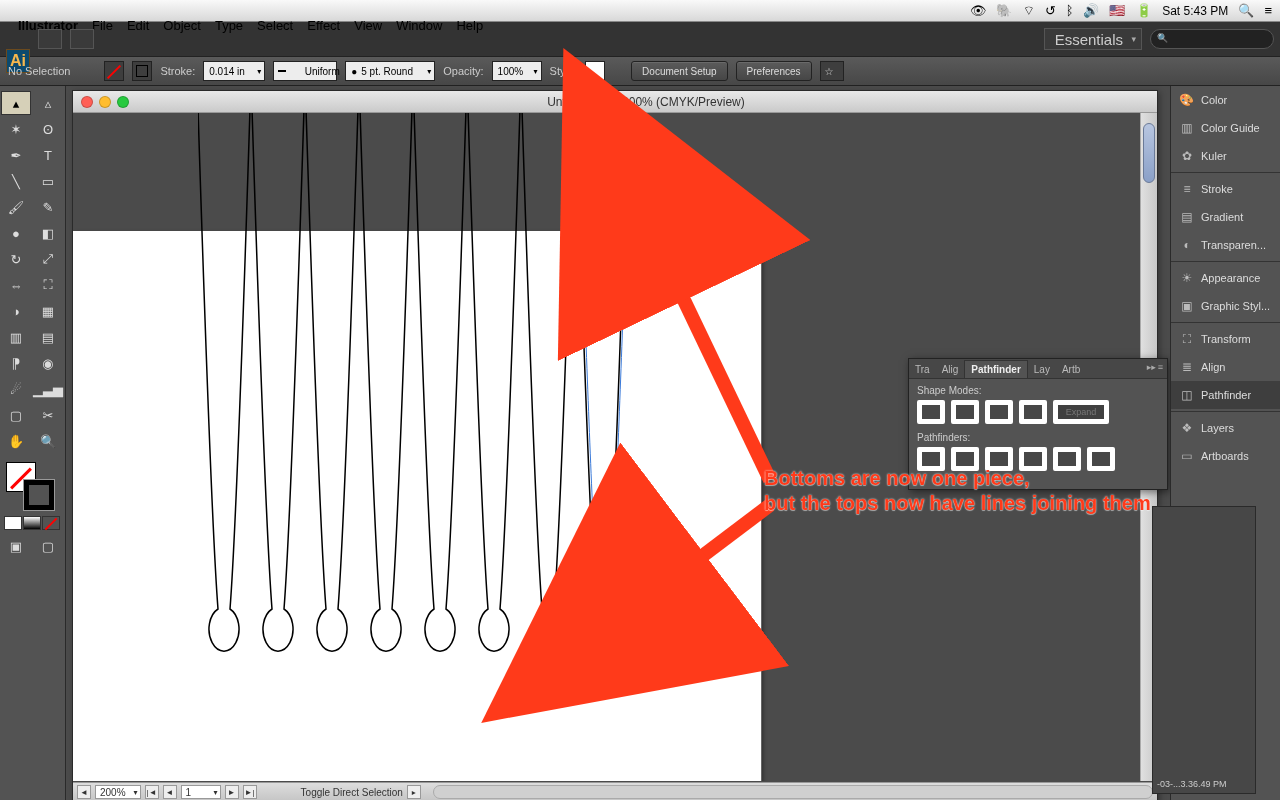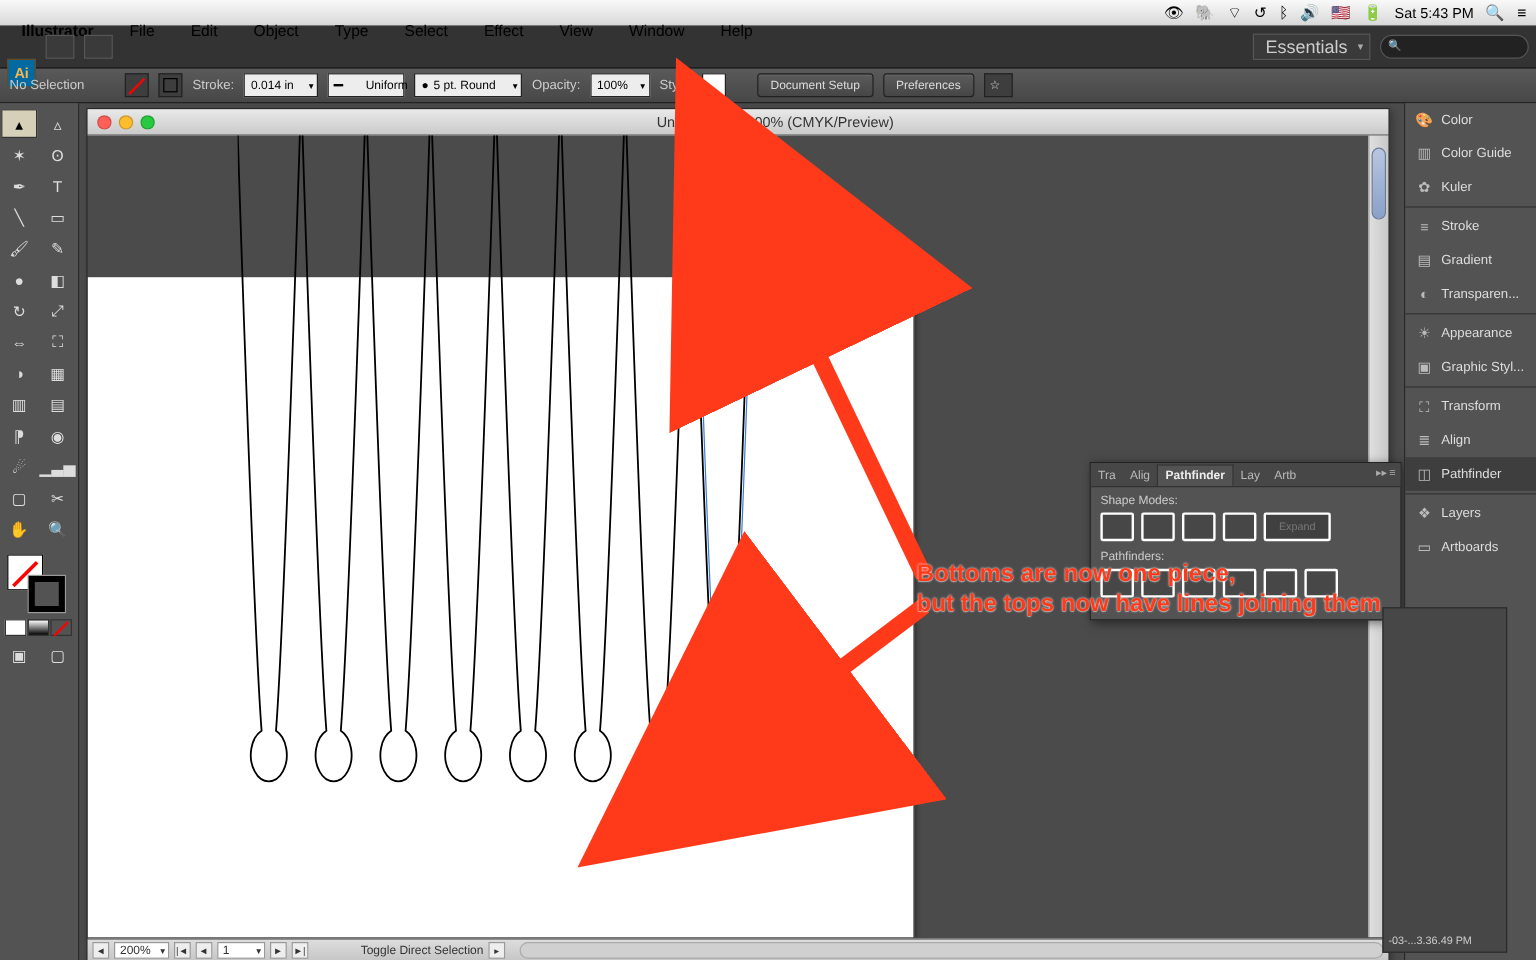--- a/index.html
+++ b/index.html
@@ -2,29 +2,29 @@
 <html><head>
 <meta charset="utf-8">
 <style>
 * { margin:0; padding:0; box-sizing:border-box; font-family:"Lucida Grande",Helvetica,Arial,sans-serif; }
 html,body { width:1280px; height:800px; overflow:hidden; background:#111; }
 body { position:relative; }
 
 
 .mac-menubar { height:22px; background:linear-gradient(#f9f9f9,#d8d8d8); display:flex; align-items:center; font-size:13px; color:#000; padding:0 8px; border-bottom:1px solid #888; }
 .mac-menubar .apple { font-size:14px; margin-right:10px; }
-.mac-menubar .menu-left { display:flex; gap:30px;margin-top:30px; }
+.mac-menubar .menu-left { display:flex; gap:14px;margin-top:30px; }
 .mac-menubar .menu-left span:first-child { font-weight:bold; }
 .mac-menubar .spacer { flex:1; }
 .mac-menubar .menu-right { display:flex; gap:10px; align-items:center; font-size:12px; }
 .mac-menubar .menu-right .glyph { font-size:13px; }
 
 
 .ai-appbar { height:34px; background:#333; display:flex; align-items:center; padding:0 6px; gap:8px; }
-.ai-logo { width:24px; height:24px; background:#0369a1; border:1px solid #6b4a1e; display:flex; align-items:center; justify-content:center; color:#f5b74d; font-weight:bold; font-size:12px;margin-top:44px; }
+.ai-logo { width:24px; height:24px; background:#0c4a6e; border:1px solid #6b4a1e; display:flex; align-items:center; justify-content:center; color:#f5b74d; font-weight:bold; font-size:16px;margin-top:44px; }
 .ai-appbar .abtn { width:24px; height:20px; border:1px solid #555; background:#3a3a3a; }
 .ai-appbar .spacer { flex:1; }
 .workspace { height:22px; border:1px solid #555; background:#3a3a3a; color:#ccc; font-size:15px; padding:0 18px 0 10px; display:flex; align-items:center; position:relative; }
 .workspace:after { content:"▾"; position:absolute; right:5px; font-size:9px; color:#aaa; }
 .search { width:124px; height:20px; background:#222; border:1px solid #555; border-radius:10px; position:relative; }
 .search:before { content:"🔍"; font-size:9px; color:#888; position:absolute; left:6px; top:3px; }
 
 
 .control-bar { height:30px; background:linear-gradient(#5a5a5a,#474747); display:flex; align-items:center; padding:0 8px; gap:8px; font-size:11px; color:#ddd; border-top:1px solid #222; border-bottom:1px solid #222;}
 .control-bar .label { color:#ccc; }
@@ -78,27 +78,27 @@
 .statusbar .hscroll{flex:1;height:14px;background:#d0d0d0;border:1px solid #aaa;margin-left:8px;border-radius:7px;}
 
 
 .right-col{position:absolute;right:0;top:0;bottom:0;width:110px;background:#535353;border-left:1px solid #2a2a2a;}
 .right-col .row{height:28px;display:flex;align-items:center;gap:6px;padding:0 8px;color:#ddd;font-size:11px;}
 .right-col .row.sel{background:#3e3e3e;}
 .right-col .sep{height:1px;background:#333;margin:2px 0;}
 .ic{width:16px;height:16px;display:flex;align-items:center;justify-content:center;font-size:12px;color:#bbb;}
 
 
-.pathfinder{position:absolute;right:112px;top:299px;width:260px;background:#535353;border:1px solid #222;box-shadow:2px 2px 8px rgba(0,0,0,.5);}
+.pathfinder{position:absolute;right:112px;top:272px;width:260px;background:#535353;border:1px solid #222;box-shadow:2px 2px 8px rgba(0,0,0,.5);}
 .pathfinder .tabs{height:20px;background:#474747;display:flex;align-items:flex-end;font-size:10px;color:#bbb;border-bottom:1px solid #333;}
 .pathfinder .tab{padding:3px 6px;}
 .pathfinder .tab.active{background:#535353;color:#eee;border:1px solid #333;border-bottom:none;font-weight:bold;}
 .pathfinder .body{padding:6px 8px 10px;font-size:10px;color:#ccc;}
 .pathfinder .moderow{display:flex;gap:6px;margin:4px 0 8px;}
-.pfbtn{width:28px;height:24px;border:2px solid #ffffff;background:#474747;border-radius:2px;}
+.pfbtn{width:28px;height:24px;border:5px solid #ffffff;background:#474747;border-radius:2px;}
 .pfbtn.expand{width:56px;color:#777;font-size:9px;display:flex;align-items:center;justify-content:center;background:#404040;}
 .pathfinder .close{position:absolute;right:4px;top:3px;display:flex;gap:2px;}
 .pathfinder .close span{font-size:9px;color:#aaa;}
 
 
 .anno-text{position:absolute;color:#ff3a1a;font-weight:bold;font-size:20px;text-shadow:0 1px 0 rgba(255,255,255,.3),0 0 2px #fff;line-height:1.25;}
 .arrow{position:absolute;}
 
 
 .bglines{position:absolute;inset:0;pointer-events:none;z-index:-1;opacity:.6;}

